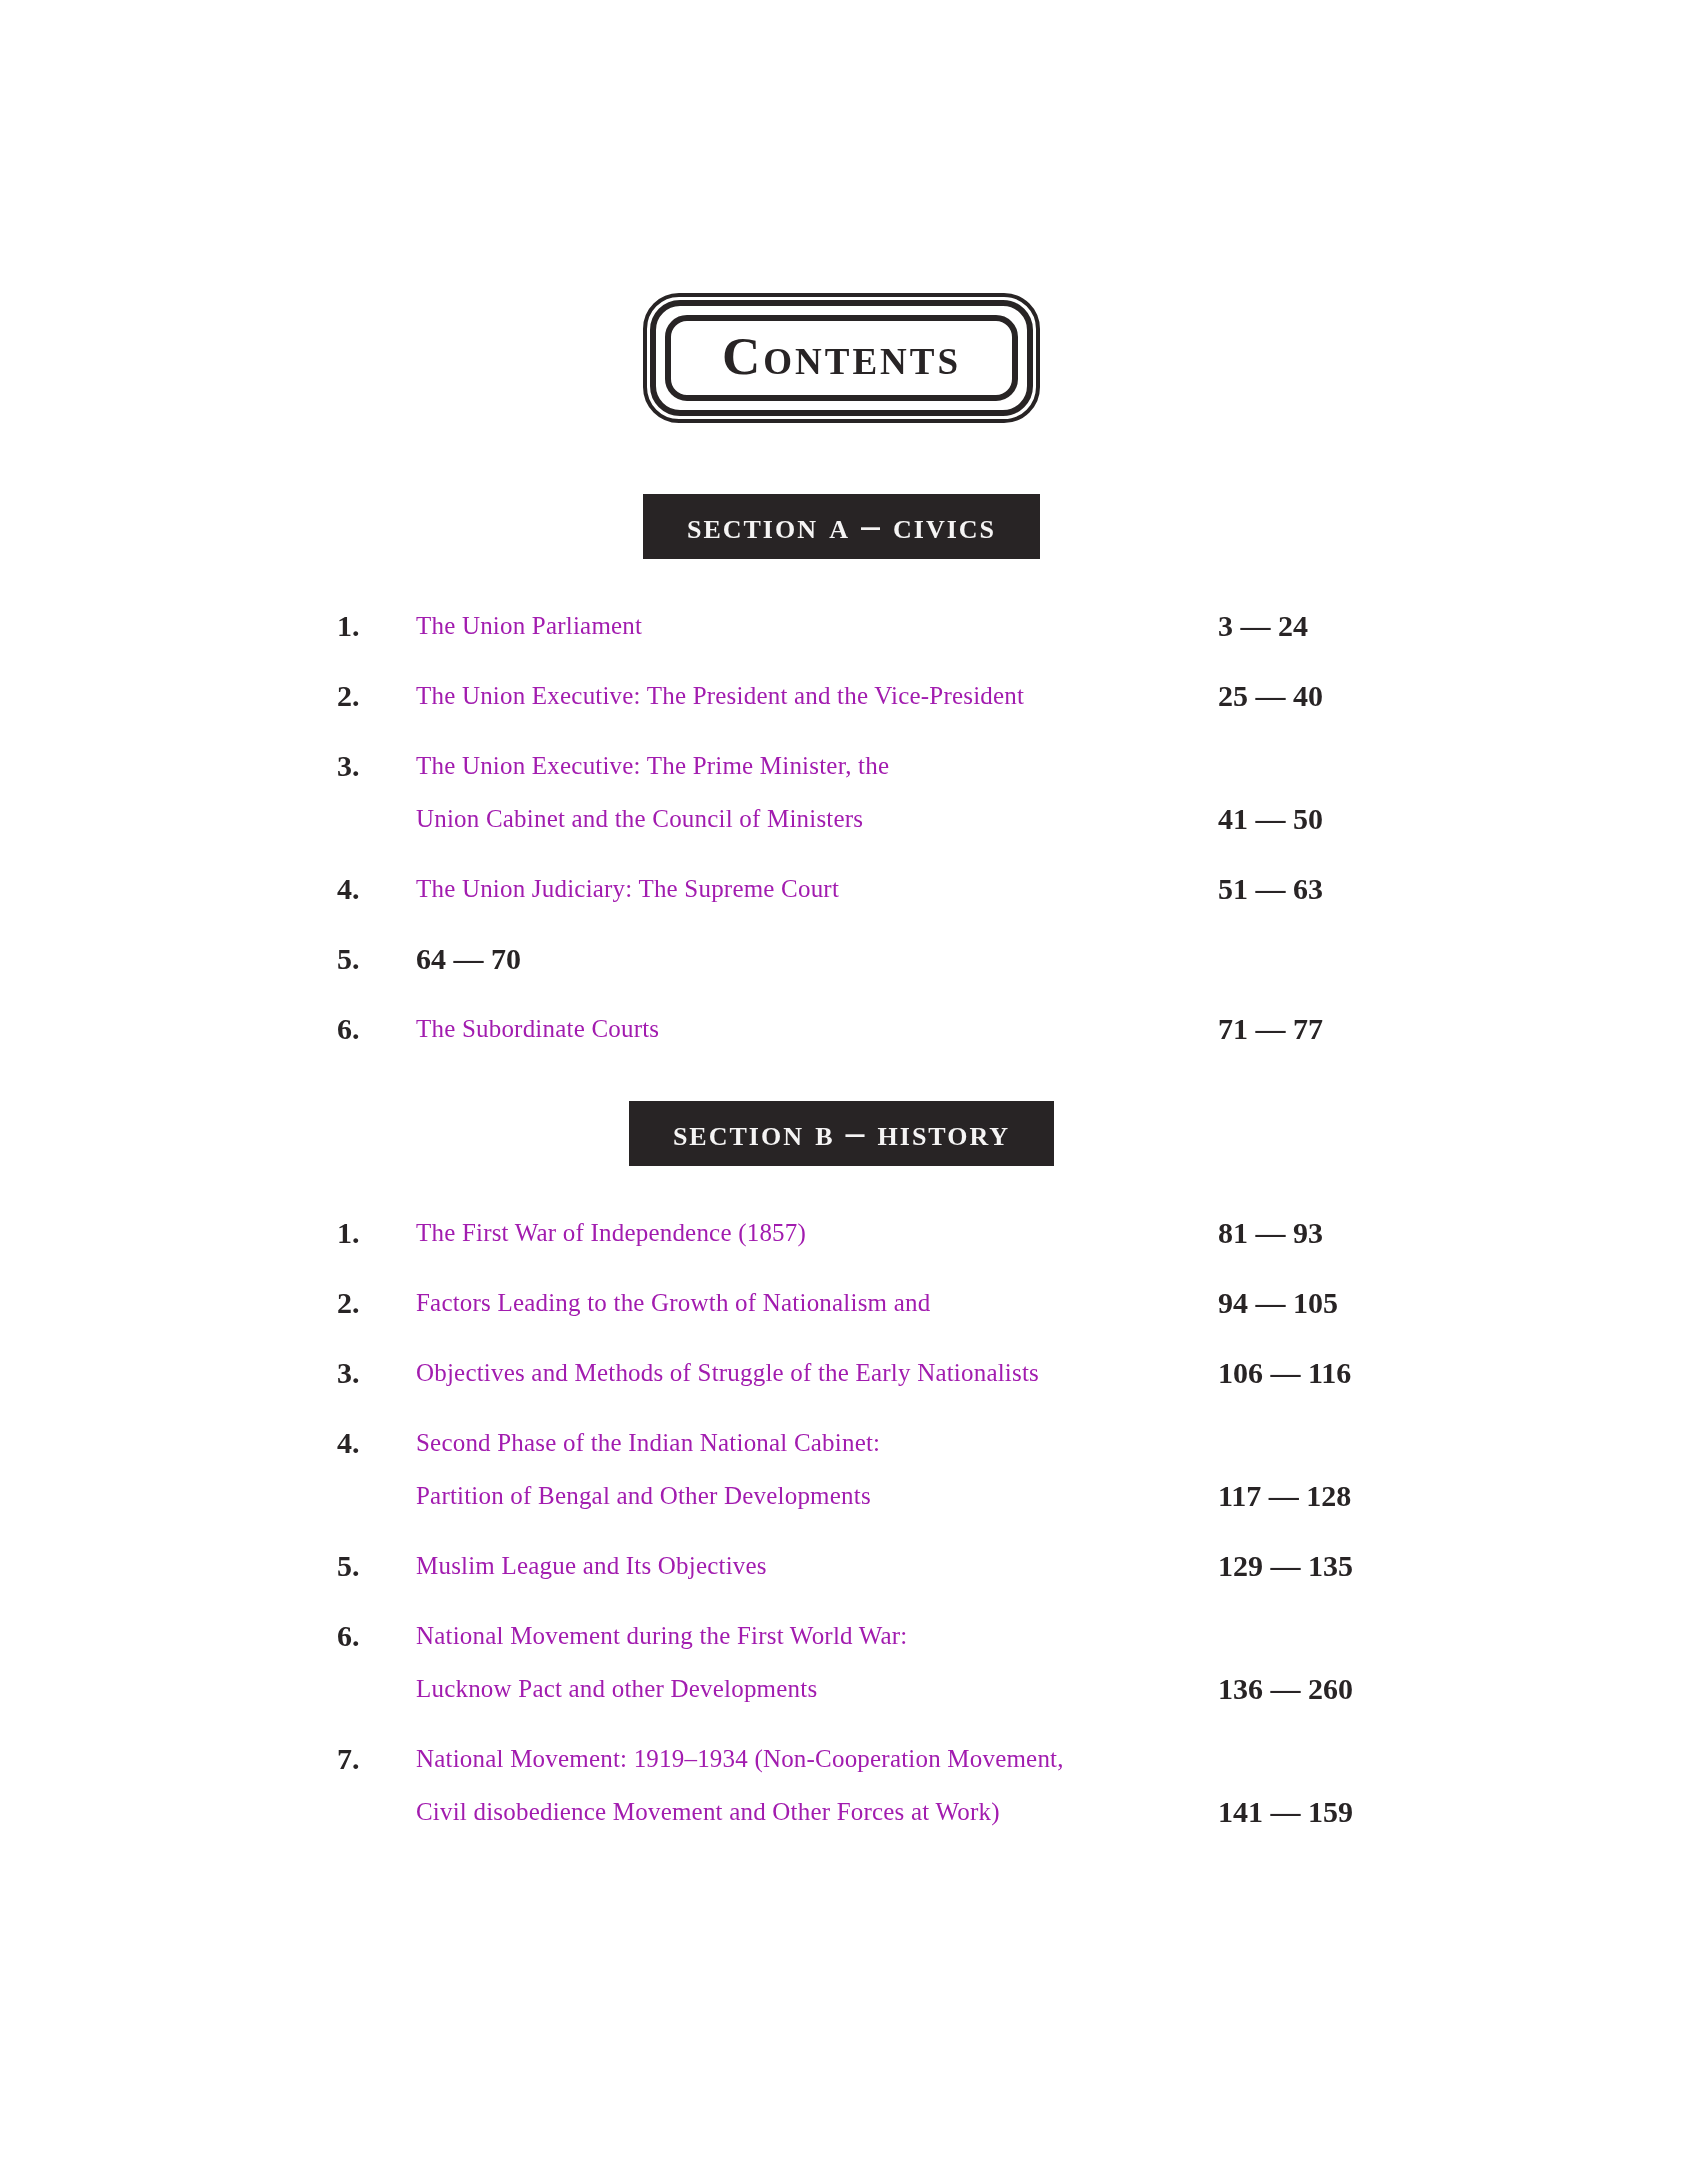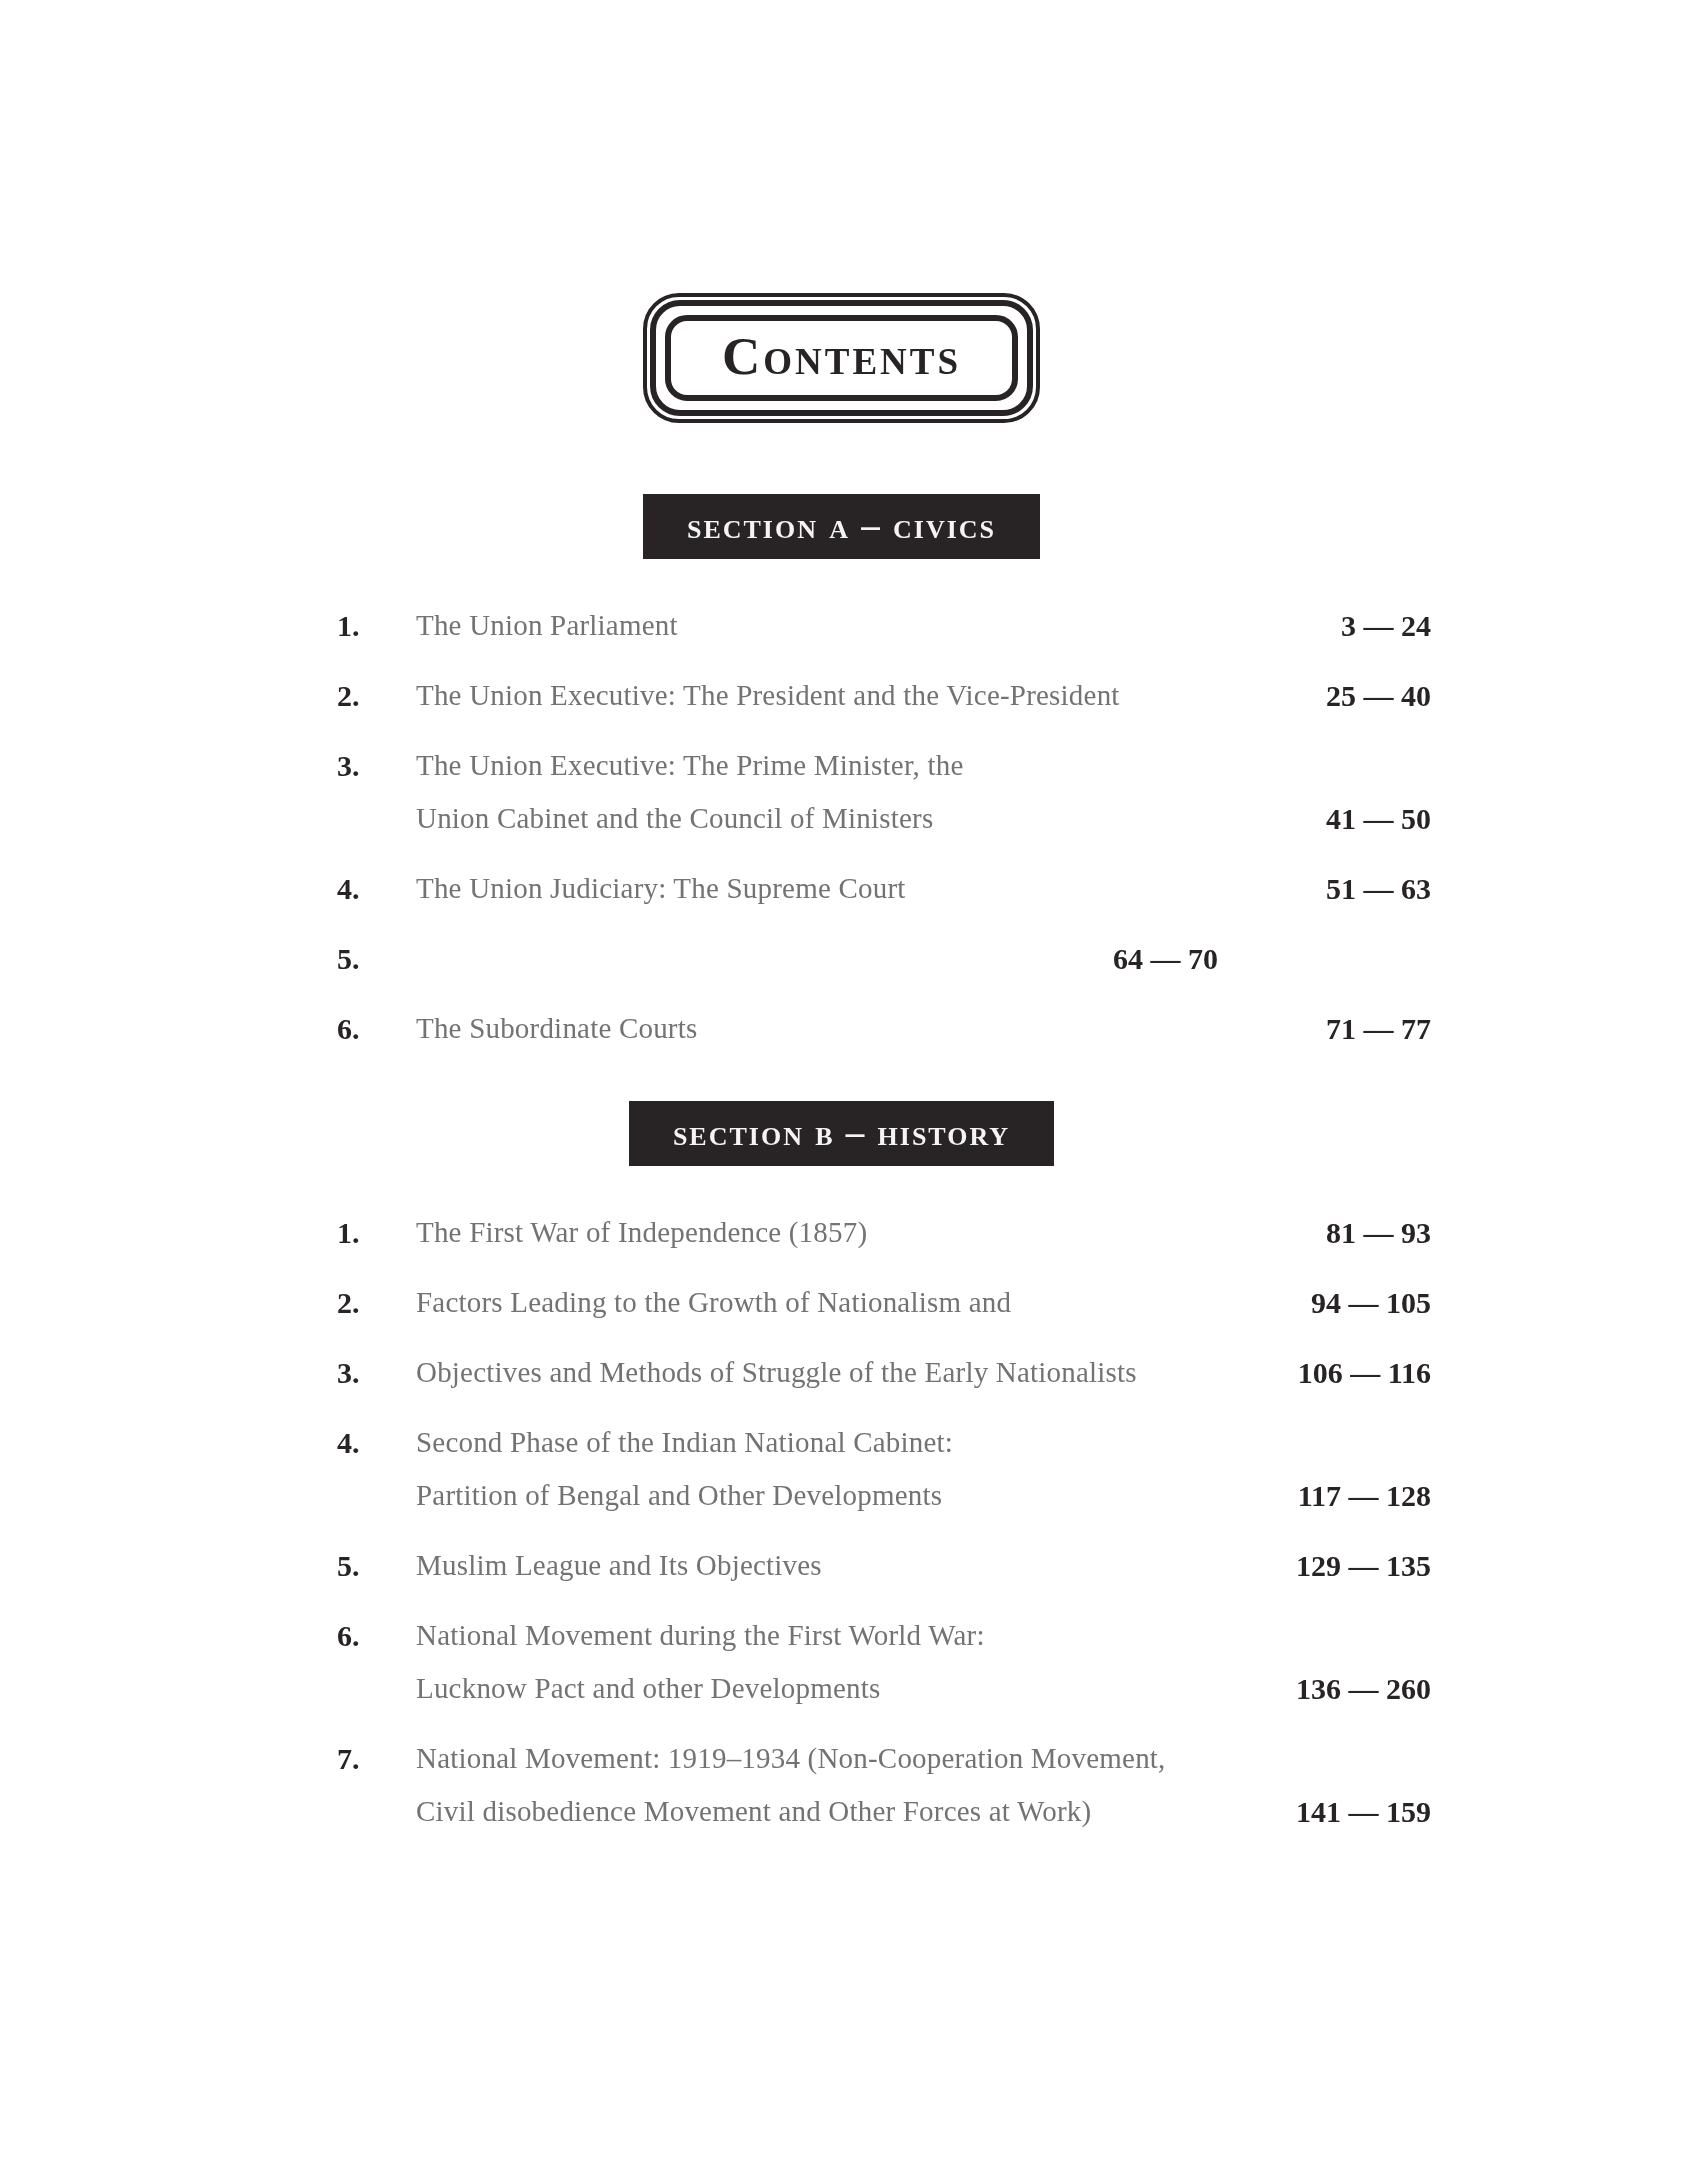--- a/index.html
+++ b/index.html
@@ -81,31 +81,31 @@
     grid-template-columns: 79px 1fr 213px;
     margin-bottom: 17px;
   }
   .item-num {
     font-weight: bold;
     font-size: 30px;
     line-height: 53px;
     color: #282425;
   }
   .item-title {
-    font-size: 29px;
+    font-size: 25px;
     font-weight: 400;
-    color: #737373;
+    color: #a21caf;
     letter-spacing: 0.2px;
   }
   .item-title .line { line-height: 53px; white-space: nowrap; }
   .item-pages {
     font-weight: bold;
     font-size: 30px;
     line-height: 53px;
-    text-align: right;
+    text-align: left;
     align-self: end;
     color: #282425;
     white-space: nowrap;
   }
 </style>
 </head>
 <body>
 
 <div class="page">
 

